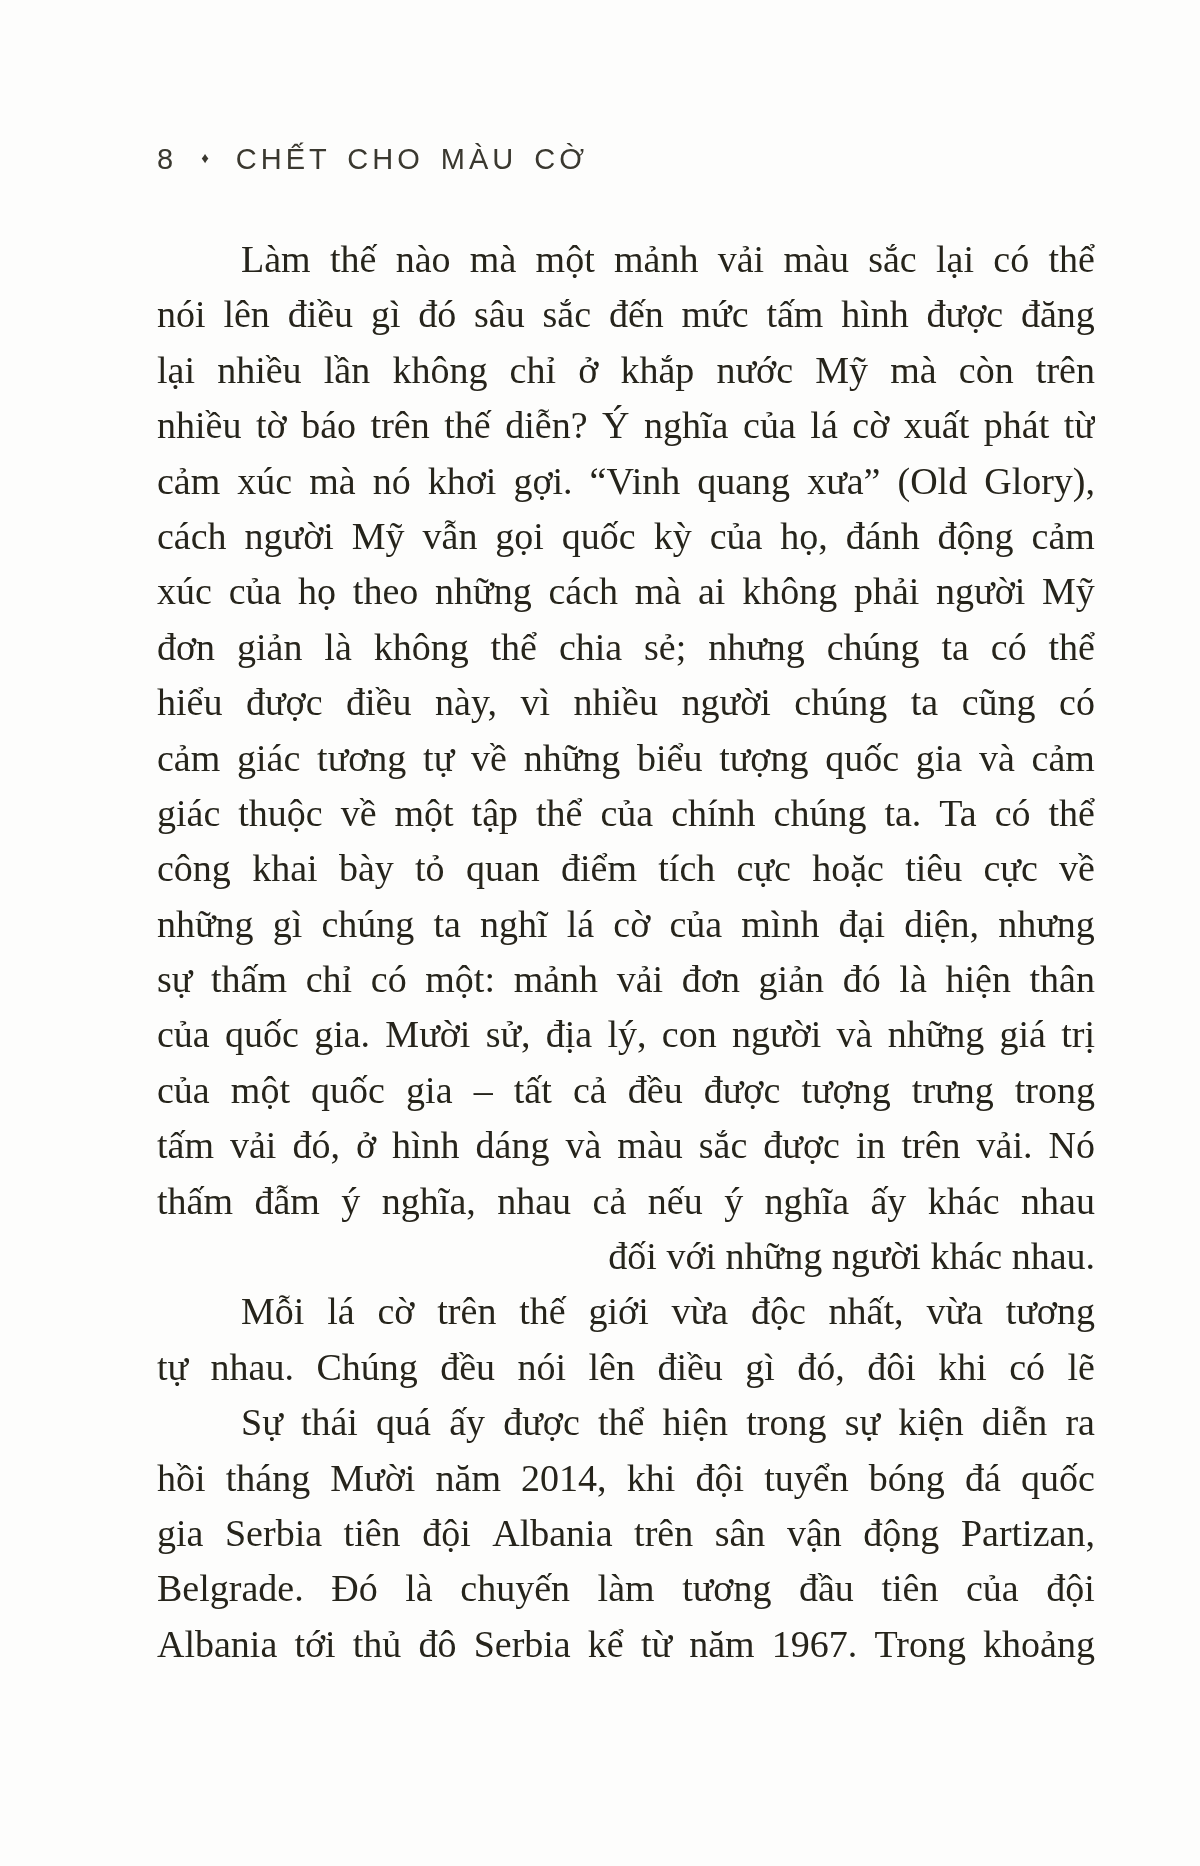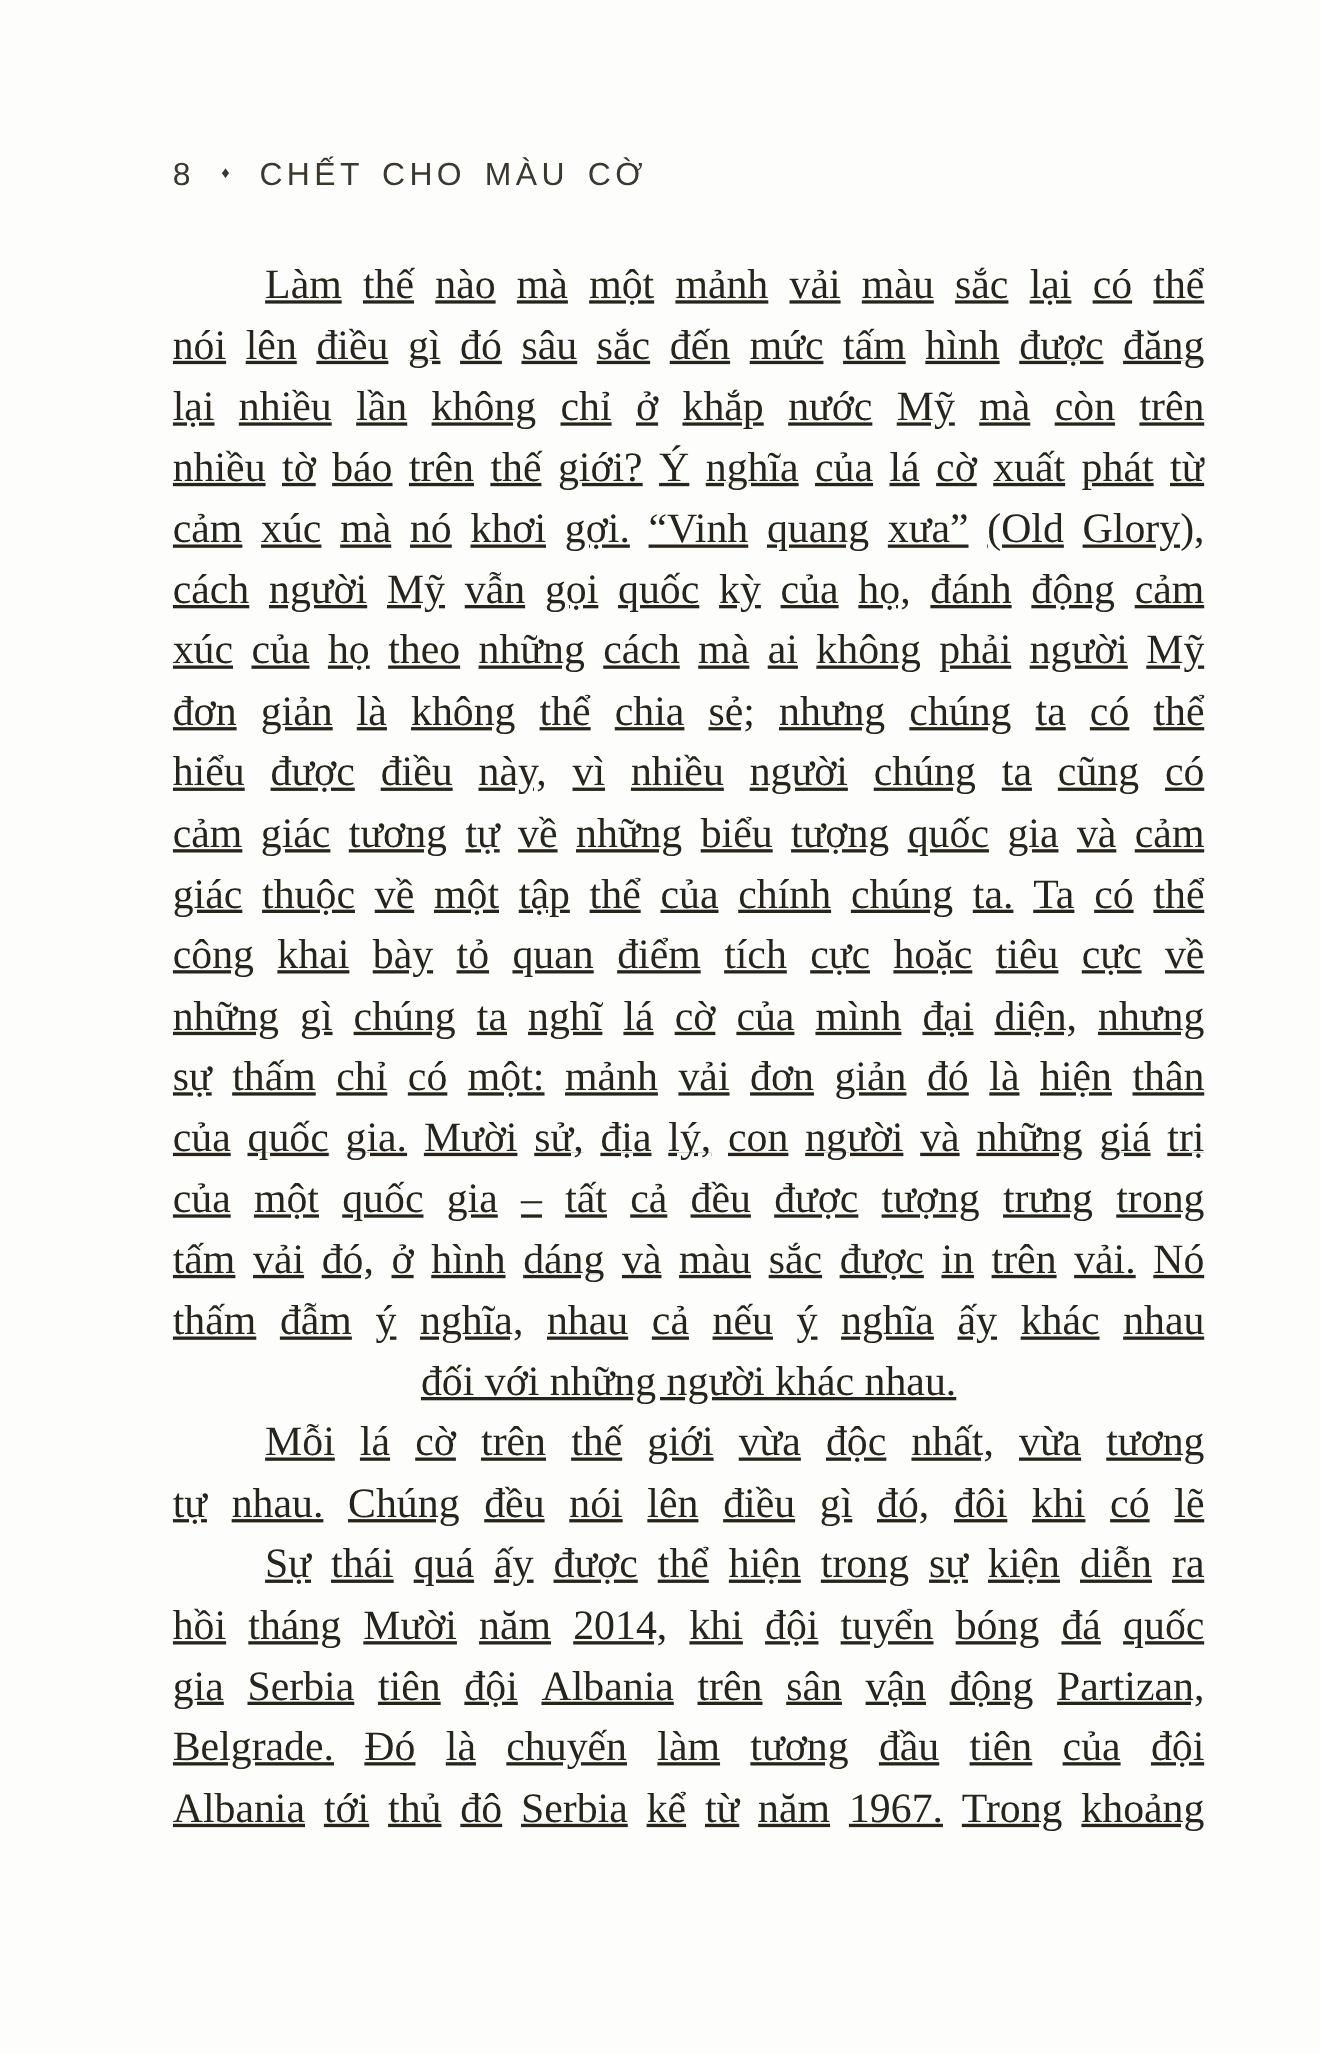--- a/index.html
+++ b/index.html
@@ -40,27 +40,26 @@
     left:157px;top:232px;
     width:938px;
   }
   .paragraph{margin:0;}
   .line{
     height:55.4px;
     line-height:55.4px;
     font-size:38px;
     overflow:hidden;
     white-space:nowrap;
-    text-decoration:underline;
   }
   .line.just{
     display:flex;
     justify-content:space-between;
   }
-  .line.plain{text-align:center;}
+  .line.plain{text-align:right;}
   .line.indent{padding-left:84px;}
 </style>
 </head>
 <body>
 
 <div class="page" style="--paper: #fdfdfc; --ink: #26241b; --header-ink: #3a382f;">
 
   <div class="running-header">
     <span class="page-num">8</span>
     <span class="diamond">♦</span>
@@ -111,21 +110,21 @@
           <span>mà</span>
           <span>còn</span>
           <span>trên</span>
         </div>
         <div class="line just">
           <span>nhiều</span>
           <span>tờ</span>
           <span>báo</span>
           <span>trên</span>
           <span>thế</span>
-          <span>giới?</span>
+          <span>diễn?</span>
           <span>Ý</span>
           <span>nghĩa</span>
           <span>của</span>
           <span>lá</span>
           <span>cờ</span>
           <span>xuất</span>
           <span>phát</span>
           <span>từ</span>
         </div>
         <div class="line just">

